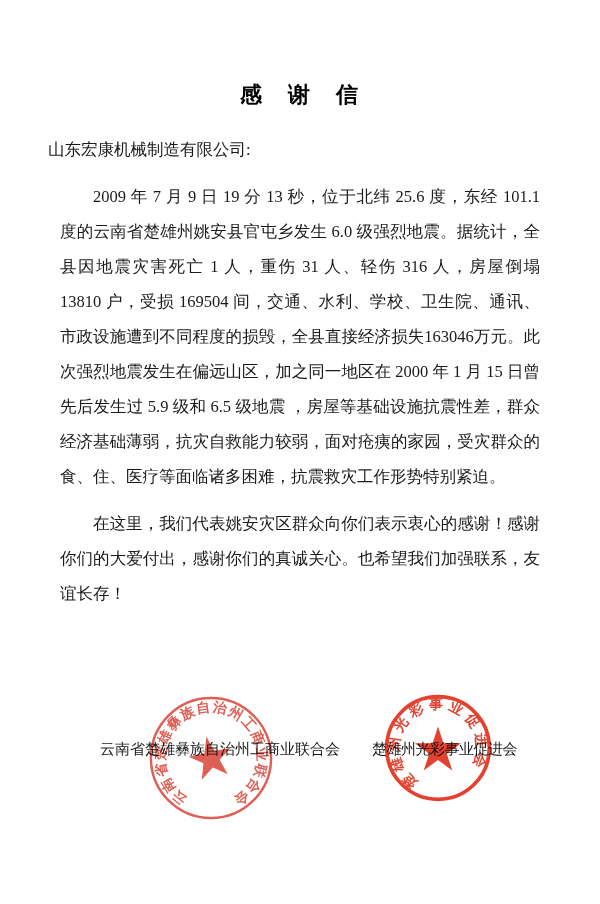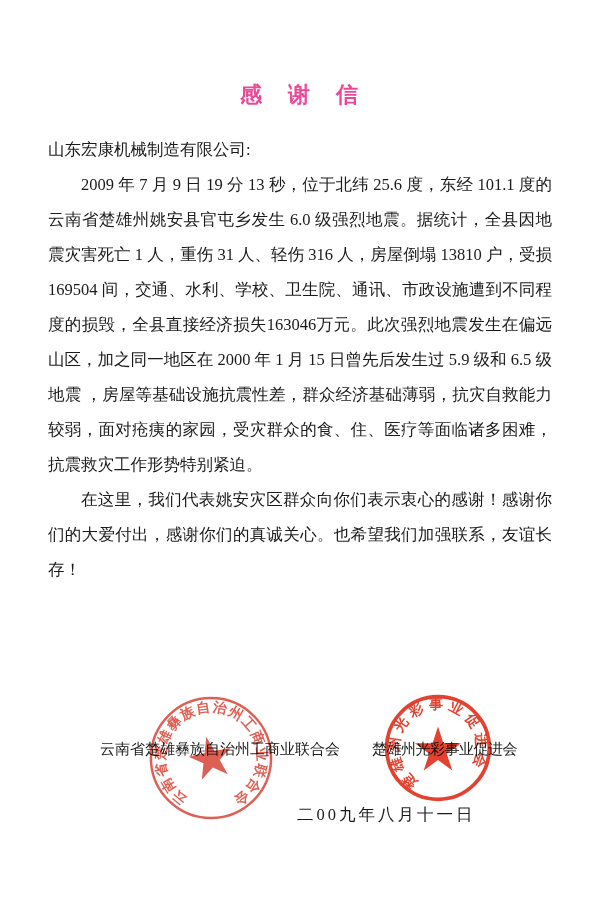--- a/index.html
+++ b/index.html
@@ -11,32 +11,32 @@
     font-family:"Liberation Serif","DejaVu Serif",serif;
     color:#1a1a1a;
   }
   .title{
     position:absolute;top:80px;left:0;width:600px;
     text-align:center;
     font-family:"Liberation Sans","DejaVu Sans",sans-serif;
     font-weight:700;
     font-size:22px;
     letter-spacing:2px;
-    color:#ec4899;
+    color:#000000;
   }
   .body-text{
     position:absolute;top:132px;left:48px;width:504px;
     font-size:16.5px;
     line-height:35px;
     text-align:justify;
     text-justify:inter-ideograph;
     font-family:Liberation Serif, serif;
   }
   .addressee{margin:0;}
-  .body-text p{margin:0;text-indent:2em;}
+  .body-text p{margin:12px;text-indent:2em;}
   .sig{
     position:absolute;top:740px;
     font-size:15px;
     white-space:nowrap;
     color:#1a1a1a;
   }
   .sig-left{left:100px;}
   .sig-right{left:372px;letter-spacing:-0.5px;}
   .date-line{
     position:absolute;top:804px;left:297px;
@@ -88,15 +88,14 @@
     <defs>
       <path id="sealArcR" d="M 39 96.4 A 42 42 0 1 1 81 96.4" fill="none"></path>
     </defs>
     <circle cx="60" cy="60" r="55" fill="none" stroke-width="4" stroke="#df2d18"></circle>
     <path d="M60,37 L65.8,55 84.7,55 69.4,66.1 75.3,84 60,72.9 44.7,84 50.6,66.1 35.3,55 54.2,55 Z" fill="#df2d18"></path>
     <text fill="#df2d18">
       <textPath href="#sealArcR">楚雄州光彩事业促进会</textPath>
     </text>
   </svg>
 
-  <div class="date-line">二00九年八月十一日</div>
 
 </div>
 
 </body></html>

